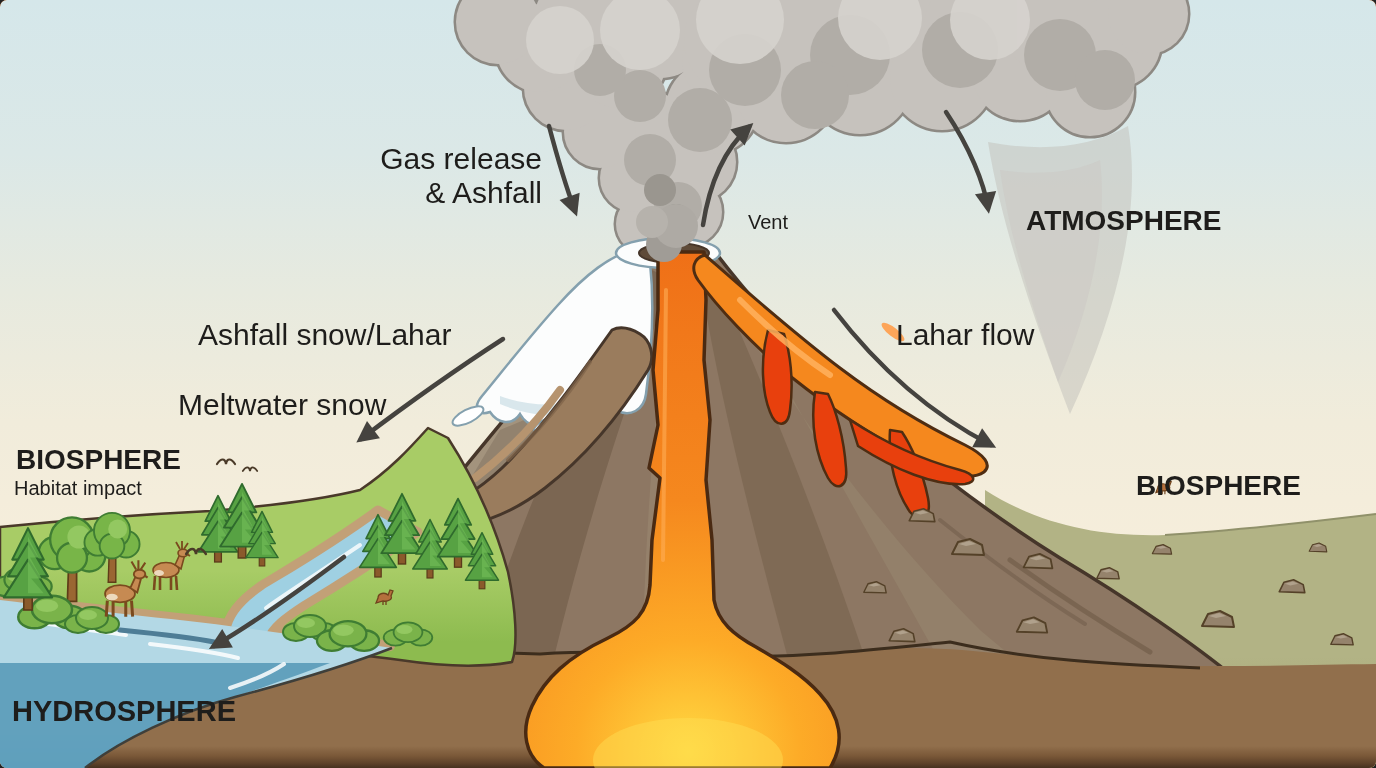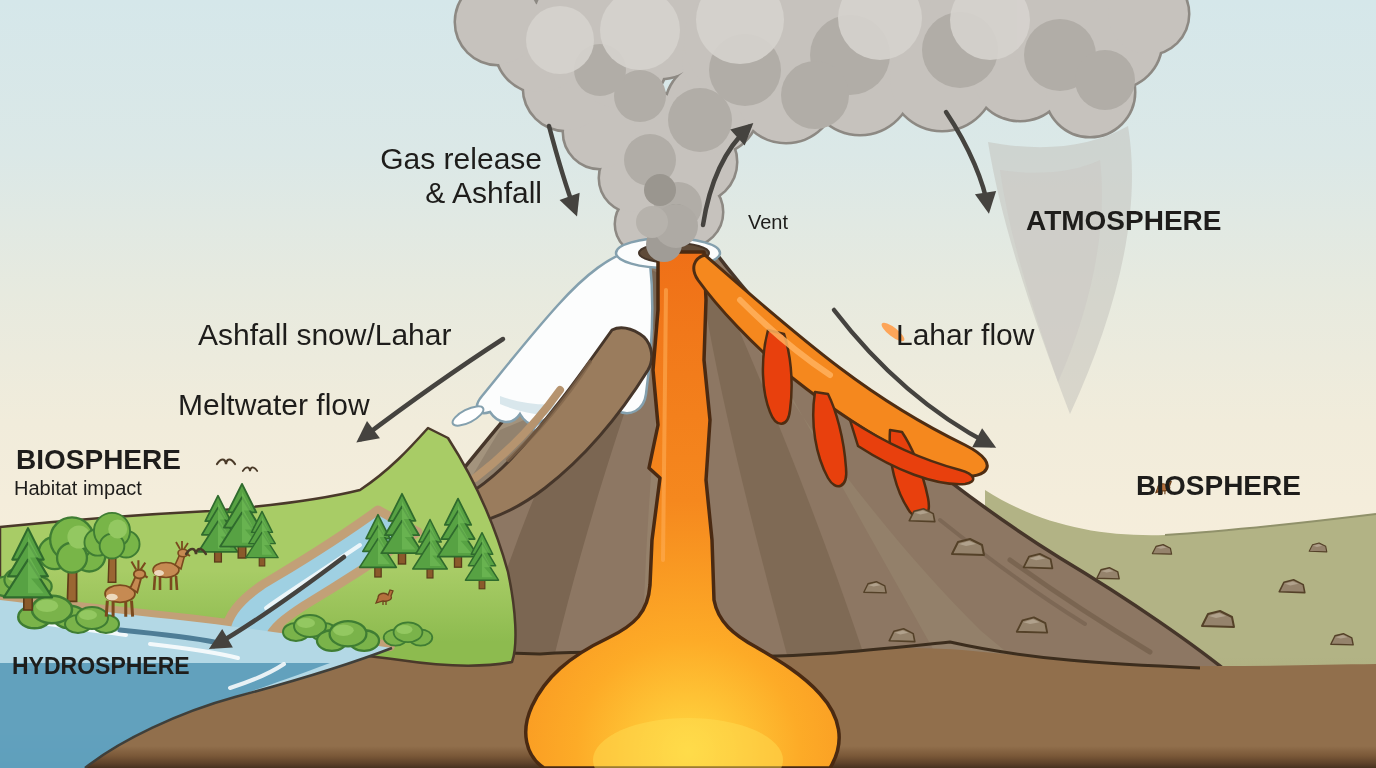--- a/index.html
+++ b/index.html
@@ -1,17 +1,17 @@
 <!DOCTYPE html>
 <html><head>
 <meta charset="utf-8">
 <style>
   html,body{margin:0;padding:0;background:#222;}
   #stage{position:relative;width:1376px;height:768px;overflow:hidden;
-         font-family:"Liberation Sans",sans-serif;background:#f97316;}
+         font-family:"Liberation Sans",sans-serif;background:#f97316;border-radius:7px;}
   #scene{position:absolute;left:0;top:0;}
   .lbl{position:absolute;color:#1e1d1b;line-height:1.12;white-space:nowrap;}
   .b{font-weight:bold;}
   .r{font-weight:normal;}
   .ra{text-align:right;}
 </style>
 </head>
 <body>
 
 <div id="stage">
@@ -349,19 +349,19 @@
   </g>
 </svg>
 
 <div class="lbl r ra" style="left:300px;top:142px;width:242px;font-size:30px;">
   <div>Gas release</div>
   <div>&amp; Ashfall</div>
 </div>
 <div class="lbl r" style="left:748px;top:211px;font-size:20px;">Vent</div>
 <div class="lbl b" style="left:1026px;top:169px;font-size:28px;margin-top:36px;">ATMOSPHERE</div>
 <div class="lbl r" style="left:198px;top:318px;font-size:30px;">Ashfall snow/Lahar</div>
-<div class="lbl r" style="left:178px;top:388px;font-size:30px;">Meltwater flow</div>
+<div class="lbl r" style="left:178px;top:388px;font-size:30px;">Meltwater snow</div>
 <div class="lbl r" style="left:896px;top:318px;font-size:30px;">Lahar flow</div>
 <div class="lbl b" style="left:16px;top:444px;font-size:28px;">BIOSPHERE</div>
 <div class="lbl r" style="left:14px;top:477px;font-size:20px;">Habitat impact</div>
 <div class="lbl b" style="left:1136px;top:470px;font-size:28px;">BIOSPHERE</div>
-<div class="lbl b" style="left:12px;top:654px;font-size:23px;">HYDROSPHERE</div>
+<div class="lbl b" style="left:12px;top:695px;font-size:29px;">HYDROSPHERE</div>
 </div>
 
 </body></html>

